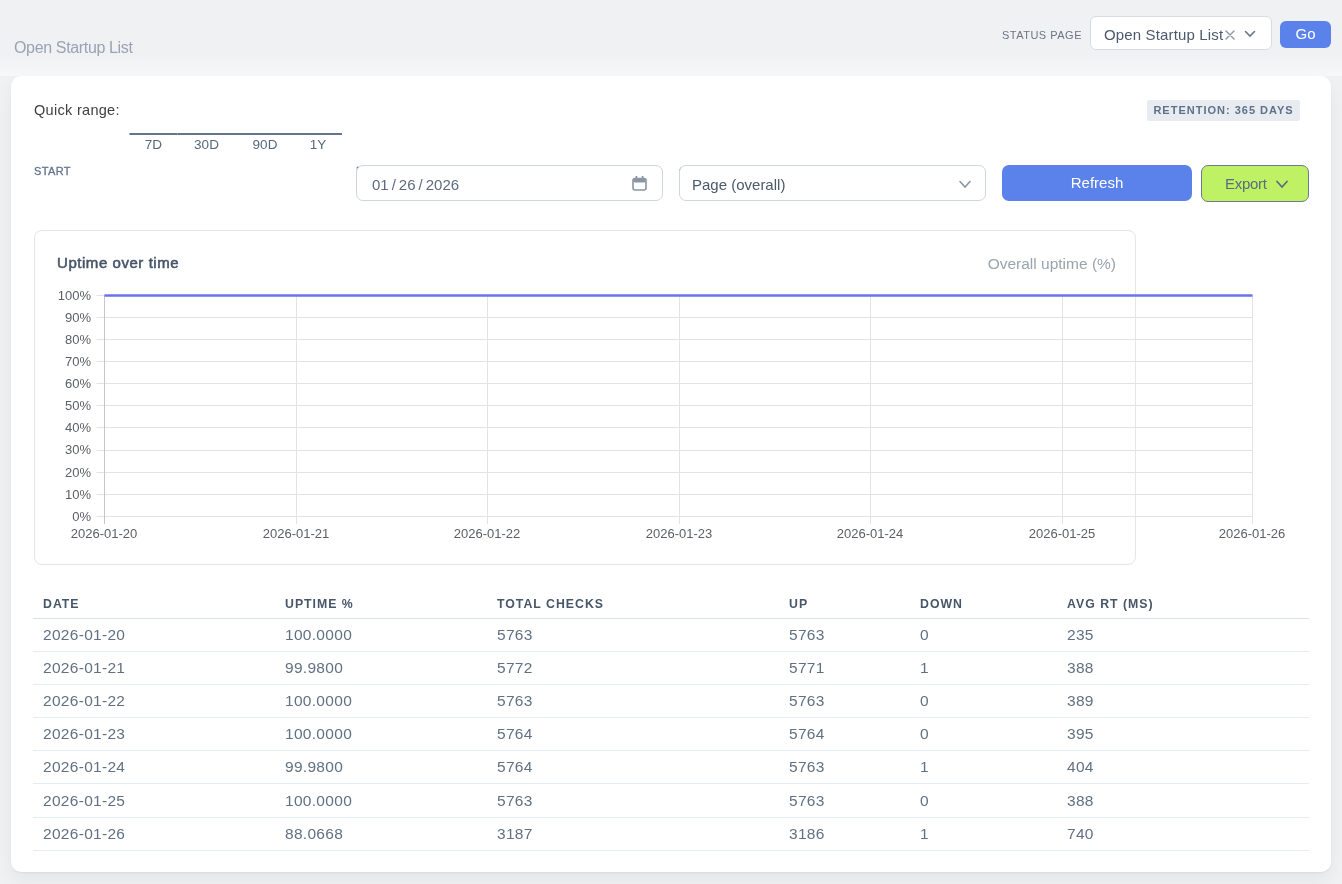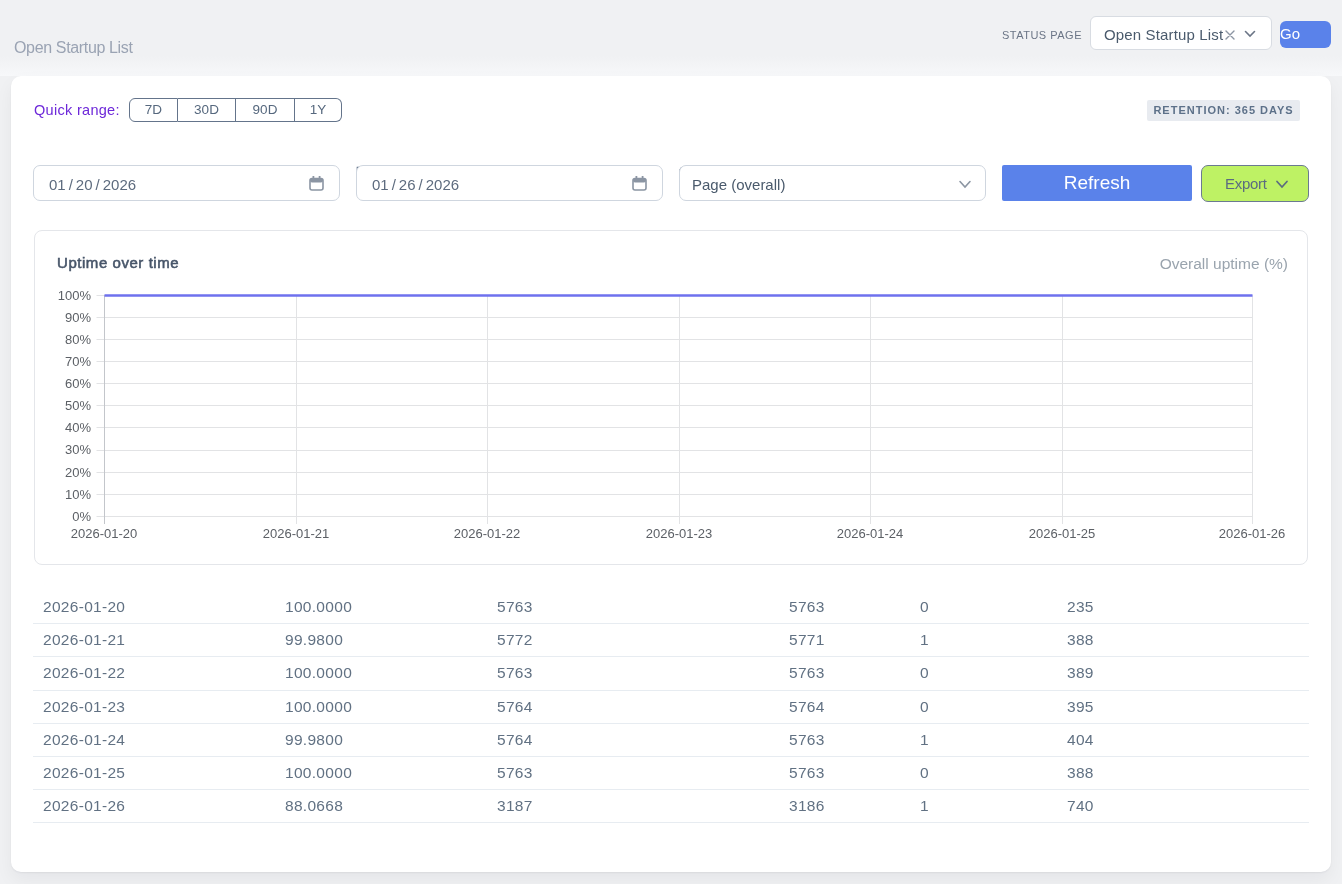--- a/index.html
+++ b/index.html
@@ -6,42 +6,42 @@
 html,body { background:#f0f1f3; font-family:"Liberation Sans", sans-serif; }
 .page { position:relative; width:1342px; height:884px; overflow:hidden; }
 .abs { position:absolute; }
 
 .title { left:13px; top:9px; font-size:26px; font-weight:normal; color:#44566b; -webkit-text-stroke:0.5px #44566b; letter-spacing:0.9px; }
 .subtitle { left:14px; top:38.5px; font-size:16px; color:#9aa3b3; letter-spacing:-0.35px; }
 
 .sp-label { top:28.5px; right:260px; font-size:11px; font-weight:normal; color:#6b7586; letter-spacing:0.5px; }
 .sp-select { left:1090px; top:16px; width:182px; height:34px; background:#fff; border:1px solid #d8dce2; border-radius:6px; }
 .sp-select .txt { position:absolute; left:13px; top:8.5px; font-size:15px; letter-spacing:0.15px; color:#4a5a6c; }
-.go { left:1280px; top:21px; width:51px; height:27px; background:#5a82ea; border-radius:6px; color:#fff; font-size:15px; text-align:left; line-height:26px; }
+.go { left:1280px; top:21px; width:51px; height:27px; background:#5a82ea; border-radius:6px; color:#fff; font-size:15px; text-align:center; line-height:26px; }
 
 .card { left:11px; top:76px; width:1320px; height:796px; background:#fff; border-radius:10px;
         box-shadow:0 1px 2px rgba(16,24,40,.06), 0 8px 18px rgba(16,24,40,.05); }
 
-.qr-label { left:23px; top:25.8px; font-size:14.5px; color:#6d28d9; letter-spacing:0.3px; }
+.qr-label { left:23px; top:25.8px; font-size:14.5px; color:#404040; letter-spacing:0.3px; }
 .seg { left:118px; top:21.7px; height:24.5px; display:flex; }
-.seg div { border:1px solid #64748b; border-left:none; font-size:13.5px; color:#56687e; text-align:center; line-height:22.5px; background:#fff; }
+.seg div { border:1px solid #64748b; border-left:none; font-size:13.5px; color:#56687e; text-align:center; line-height:22.5px; background:#fff;margin-top:35px; }
 .seg div:first-child { border-left:1px solid #64748b; border-radius:6px 0 0 6px; }
 .seg div:last-child { border-radius:0 6px 6px 0; }
 .badge { left:1136px; top:24px; width:153px; height:21px; background:#e8ebf0; border-radius:2px;
          font-size:11px; font-weight:bold; color:#5d7189; letter-spacing:1px; text-align:center; line-height:21px; }
 
 .flabel { top:68.5px; font-size:11px; font-weight:normal; -webkit-text-stroke:0.3px #64748b; color:#64748b; letter-spacing:0.35px;margin-top:20px; }
 .inp { top:89px; height:36px; background:#fff; border:1px solid #cfd6df; border-radius:7px; }
 .inp .val { position:absolute; left:15px; top:9.5px; font-size:15px; color:#5d6b7e; }
-.btn-refresh { left:991px; top:89px; width:190px; height:36px; background:#5a82ea; border-radius:2px;
-               color:#fff; font-size:19px; text-align:center; line-height:36px; }
+.btn-refresh { left:991px; top:89px; width:190px; height:36px; background:#5a82ea; border-radius:7px;
+               color:#fff; font-size:15px; text-align:center; line-height:36px; }
 .btn-export { left:1190px; top:89px; width:107.5px; height:36.5px; background:#bef264; border:1px solid #6b7a91; border-radius:7px; }
 .btn-export .txt { position:absolute; left:23px; top:9px; font-size:15px; letter-spacing:-0.3px; color:#5b6b80; }
 
-.chart-card { left:23px; top:154px; width:1274px; height:335px; border:1px solid #e4e6ea; border-radius:8px; background:#fff; }
+.chart-card { left:23px; top:154px; width:1102px; height:335px; border:1px solid #e4e6ea; border-radius:8px; background:#fff; }
 .chart-title { left:22px; top:23px; font-size:15px; font-weight:normal; -webkit-text-stroke:0.55px #475569; color:#475569; letter-spacing:0.55px; }
 .chart-right { top:23.5px; right:19px; font-size:15.5px; color:#9aa4ae; }
 
 .tablewrap { left:22px; top:514.5px; width:1276px; }
 table { border-collapse:collapse; table-layout:fixed; width:1276px; }
 th { font-size:12.3px; font-weight:bold; color:#475669; letter-spacing:1.0px; text-align:left;
      padding:0 0 0 10px; height:27.5px; border-bottom:1px solid #d9e0e8; }
 td { font-size:15.5px; letter-spacing:0.3px; color:#617183; text-align:left; padding:0 0 0 10px; height:33.2px; border-bottom:1px solid #e7ecf1; }
 </style>
 </head>
@@ -68,29 +68,20 @@
       <div style="width:58px">30D</div>
       <div style="width:59px">90D</div>
       <div style="width:47px">1Y</div>
     </div>
     <div class="abs badge">RETENTION: 365 DAYS</div>
 
     <div class="abs flabel" style="left:23px">START</div>
     <div class="abs flabel" style="left:345px">END</div>
     <div class="abs flabel" style="left:668px">GRANULARITY</div>
 
-    <div class="abs inp" style="left:22px;width:307px">
-      <span class="val">01 / 20 / 2026</span>
-      <svg class="abs" style="left:275px;top:10px" width="15" height="15" viewBox="0 0 15 15">
-          <rect x="1" y="2.5" width="13" height="11.5" rx="2" fill="none" stroke="#8b95a3" stroke-width="1.6"></rect>
-          <rect x="1" y="2.5" width="13" height="4" rx="2" fill="#8b95a3"></rect>
-          <rect x="3.5" y="0" width="1.8" height="3" fill="#8b95a3"></rect>
-          <rect x="9.7" y="0" width="1.8" height="3" fill="#8b95a3"></rect>
-        </svg>
-    </div>
     <div class="abs inp" style="left:345px;width:307px">
       <span class="val">01 / 26 / 2026</span>
       <svg class="abs" style="left:275px;top:10px" width="15" height="15" viewBox="0 0 15 15">
           <rect x="1" y="2.5" width="13" height="11.5" rx="2" fill="none" stroke="#8b95a3" stroke-width="1.6"></rect>
           <rect x="1" y="2.5" width="13" height="4" rx="2" fill="#8b95a3"></rect>
           <rect x="3.5" y="0" width="1.8" height="3" fill="#8b95a3"></rect>
           <rect x="9.7" y="0" width="1.8" height="3" fill="#8b95a3"></rect>
         </svg>
     </div>
     <div class="abs inp" style="left:668px;width:307px">
@@ -169,20 +160,28 @@
       <table>
         <colgroup>
           <col style="width:242px">
             <col style="width:212px">
             <col style="width:292px">
           <col style="width:131px">
             <col style="width:147px">
             <col style="width:252px">
         </colgroup>
         <tbody>
+            <tr>
+              <th>DATE</th>
+              <th>UPTIME %</th>
+              <th>TOTAL CHECKS</th>
+              <th>UP</th>
+              <th>DOWN</th>
+              <th>AVG RT (MS)</th>
+            </tr>
         <tr>
               <td>2026-01-20</td>
               <td>100.0000</td>
               <td>5763</td>
               <td>5763</td>
               <td>0</td>
               <td>235</td>
             </tr>
         <tr>
               <td>2026-01-21</td>

